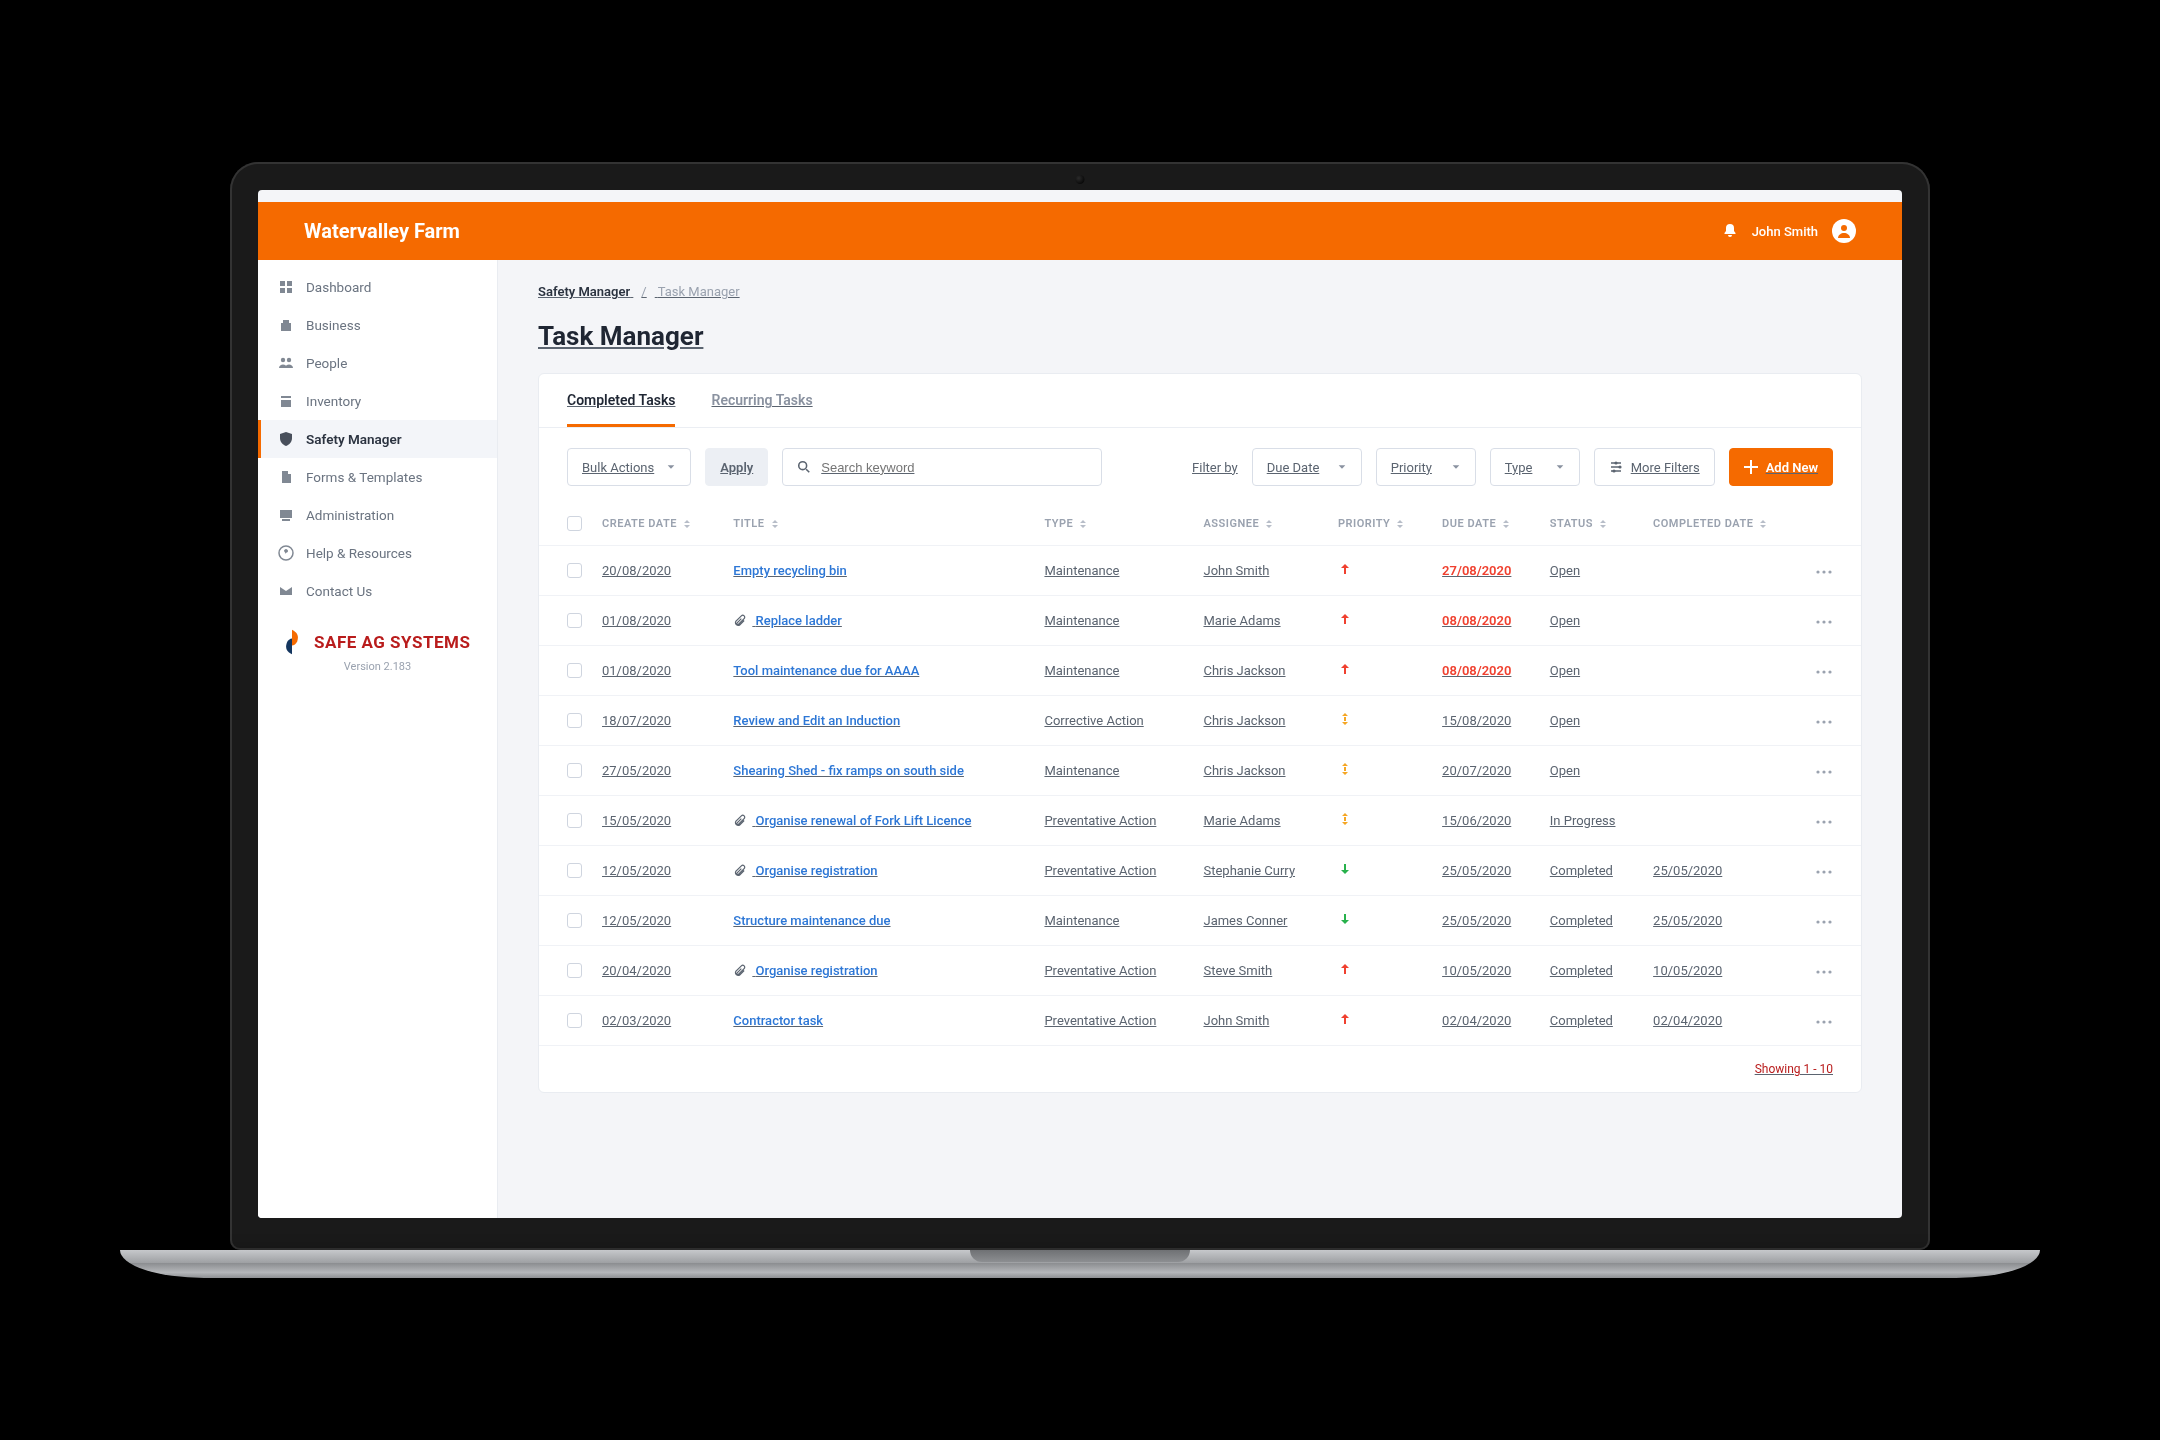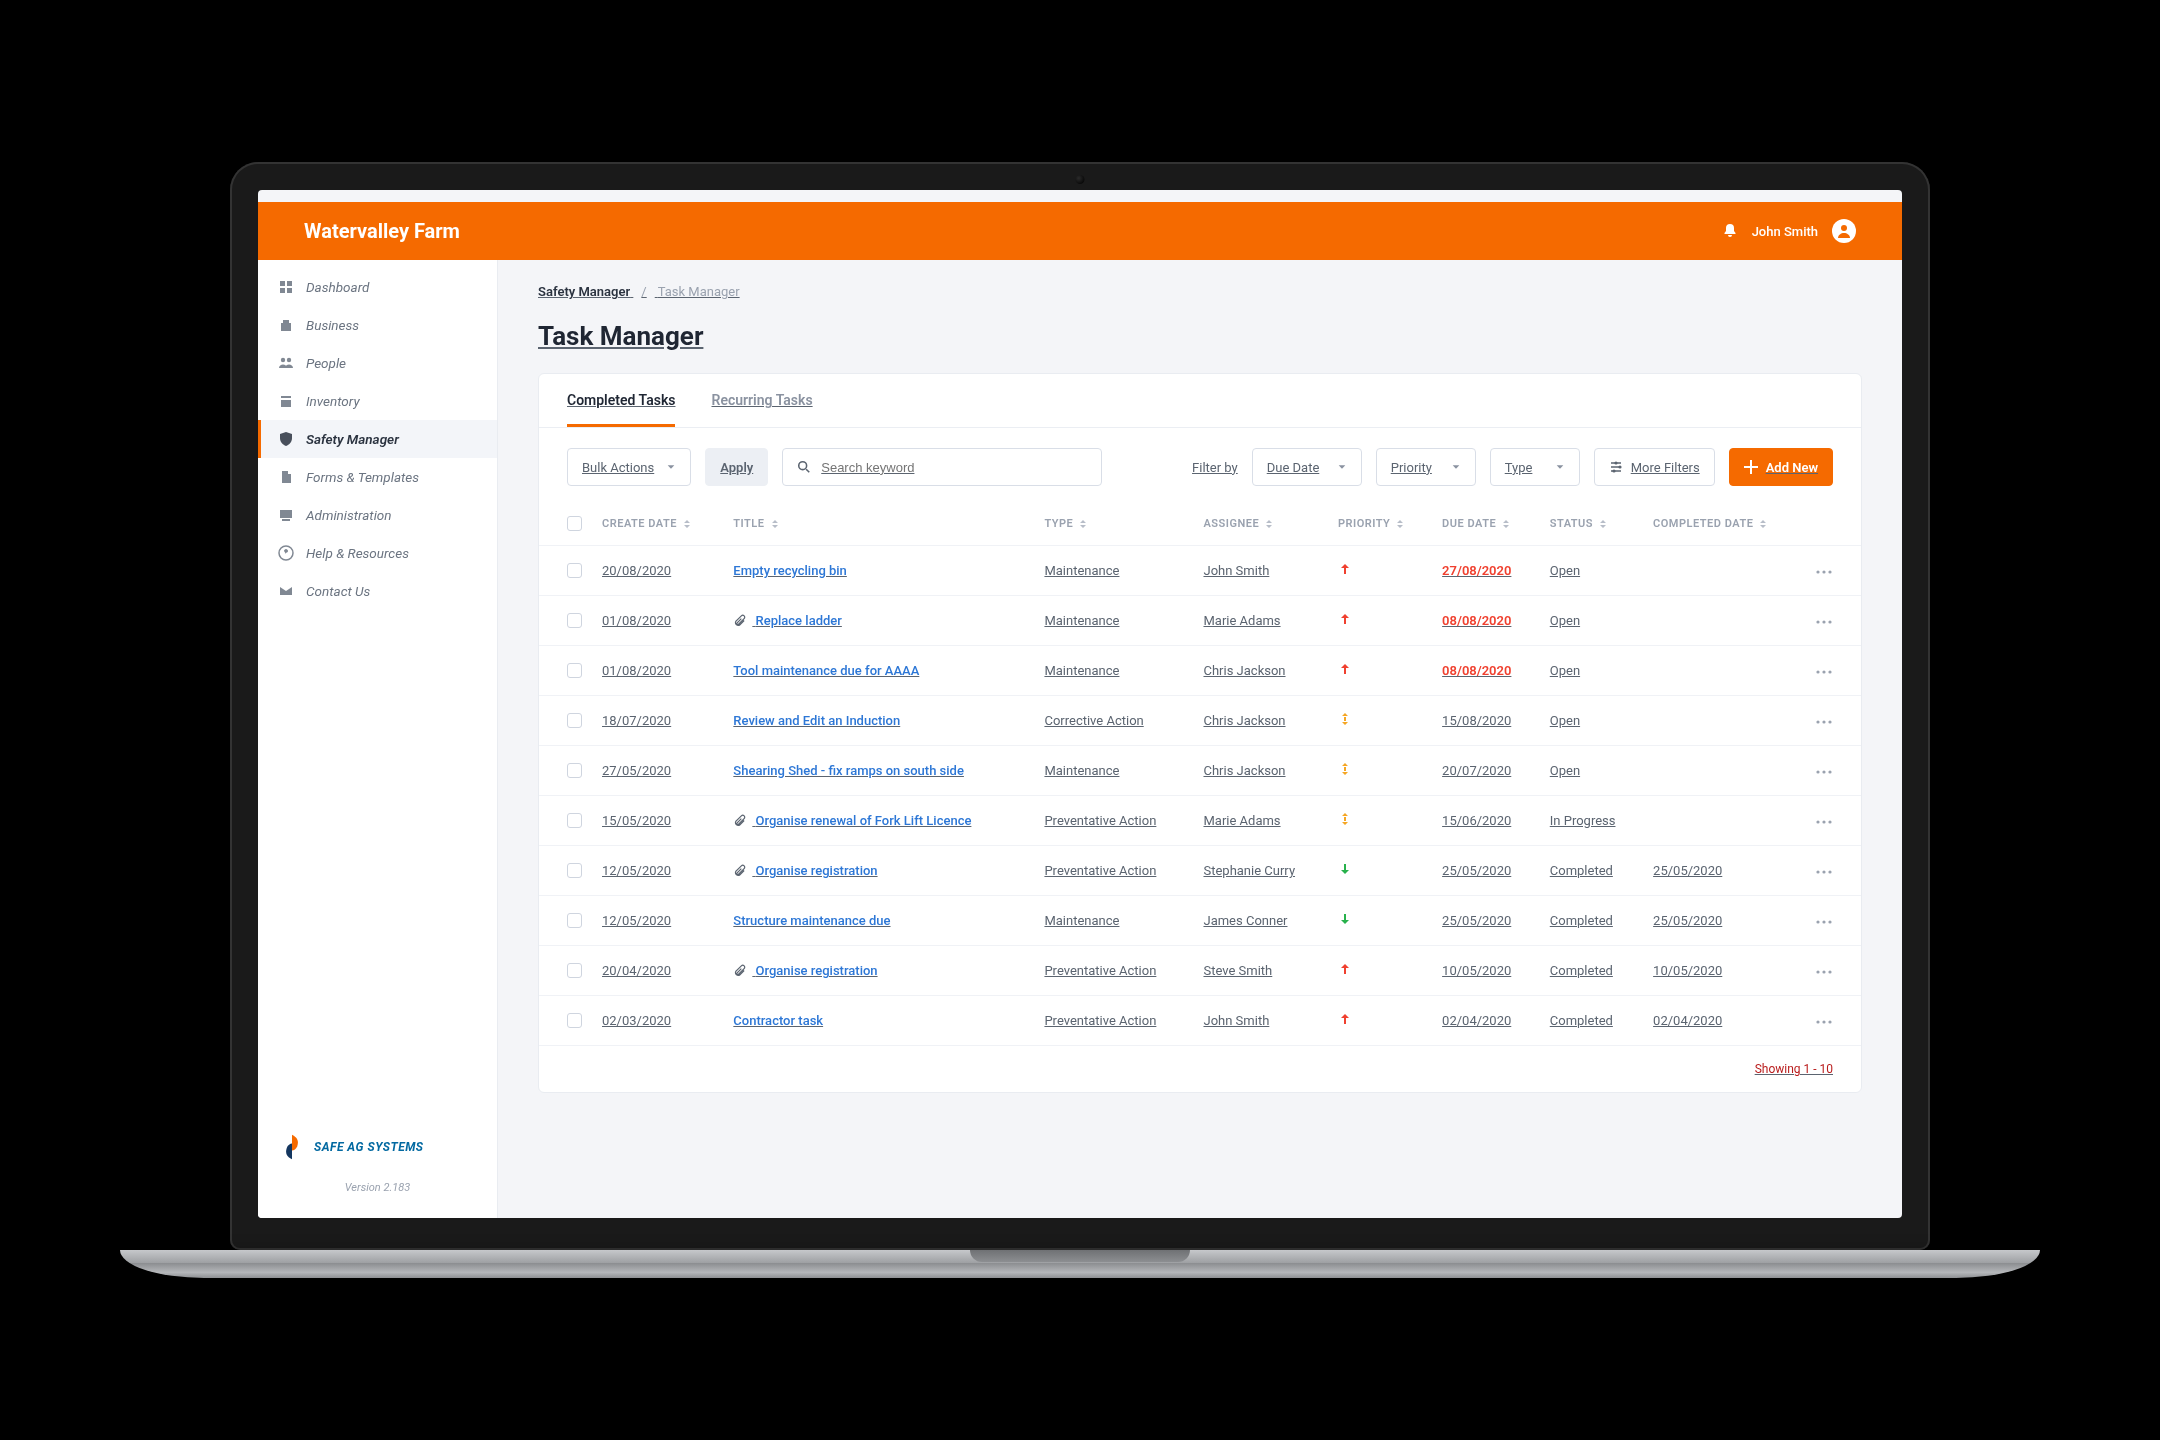--- a/index.html
+++ b/index.html
@@ -105,23 +105,22 @@
     overflow: hidden;
   }
 
   
   .sidebar {
     width: 240px;
     background: #fff;
     border-right: 1px solid #e9ecf1;
     display: flex;
     flex-direction: column;
-    justify-content: space-between;
+    justify-content: flex-start;
     padding-top: 8px;
-    font-style: italic;
   }
   .nav-item {
     display: flex; align-items: center; gap: 12px;
     padding: 11px 20px;
     font-size: 13.5px;
     color: #6b7481;
     cursor: pointer;
   }
   .nav-item.active {
     background: #f3f5f9;
@@ -130,22 +129,22 @@
     border-left: 3px solid #f56a00;
     padding-left: 17px;
   }
   .nav-icon { width: 16px; height: 16px; fill: currentColor; opacity:.85; flex-shrink:0; }
   .sidebar-footer {
     padding: 18px 20px 24px;
     font-size: 11px; color: #9aa2af;
   }
   .brand {
     display:flex; align-items:center; gap:8px;
-    font-weight:700; font-size:12px; color:#0369a1; letter-spacing:.5px;
-    margin-bottom:20px;
+    font-weight:700; font-size:17px; color:#b91c1c; letter-spacing:.5px;
+    margin-bottom:4px;
   }
   .brand-mark { width:28px; height:28px; }
 
   
   .main {
     flex: 1;
     overflow: auto;
     padding: 24px 40px 30px;
     display: flex;
     flex-direction: column;

